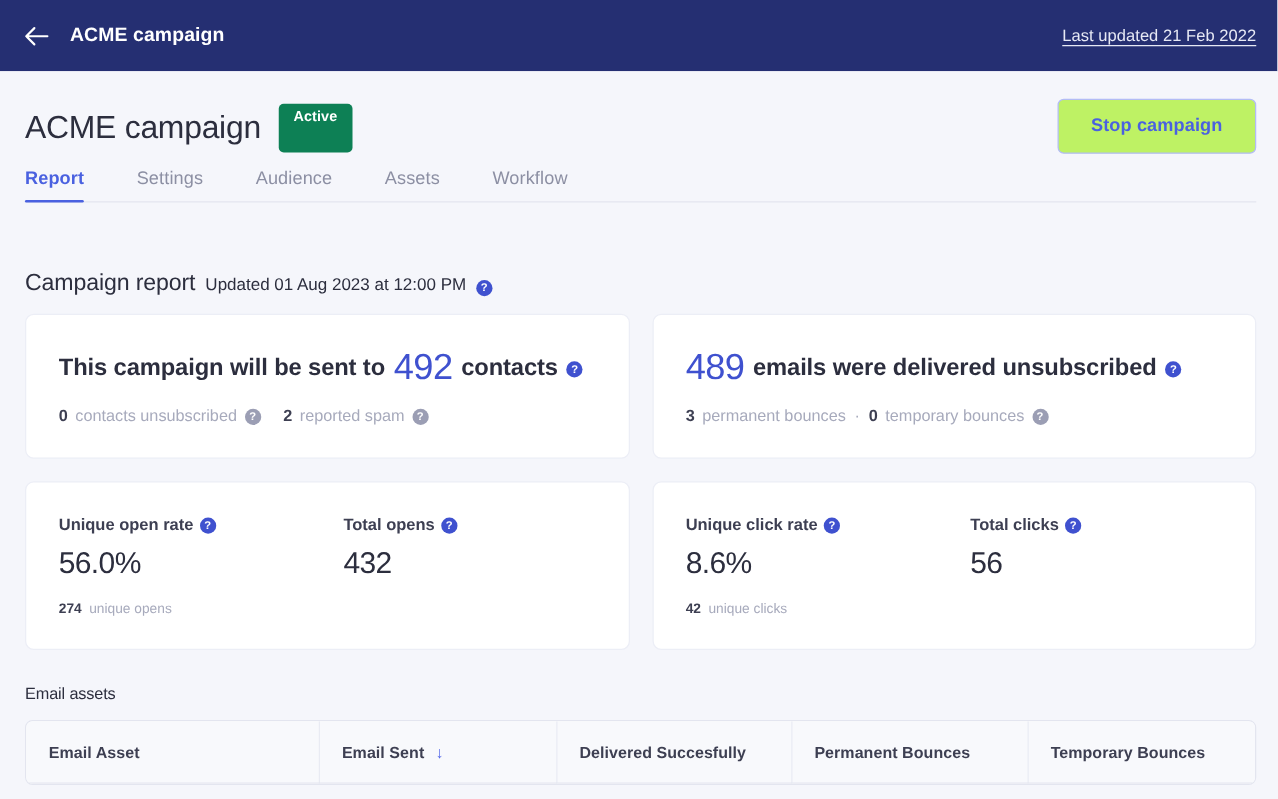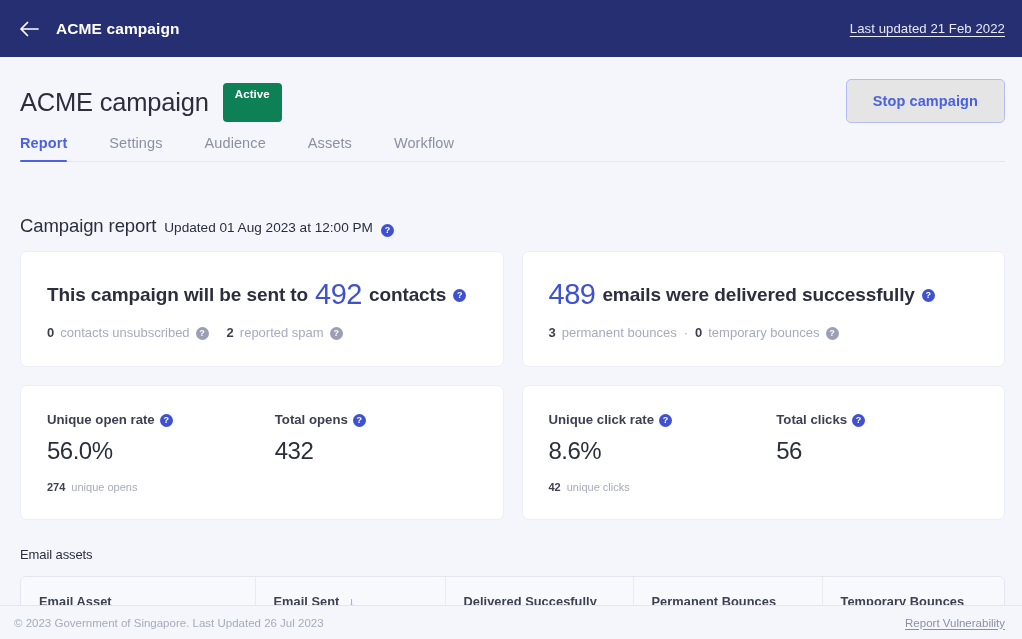--- a/index.html
+++ b/index.html
@@ -36,21 +36,21 @@
     display: flex; align-items: flex-start; justify-content: space-between;
     padding: 22px 17px 0 20px;
   }
   .title-left { display: flex; align-items: center; gap: 14px; padding-top: 4px; }
   .page-title { font-size: 25.5px; font-weight: 400; color: #2c2e3e; letter-spacing: -.2px; }
   .badge {
     background: #0d8055; color: #fff; font-size: 11.5px; font-weight: 700;
     padding: 5px 12px 22px; border-radius: 4px; letter-spacing: .1px;
   }
   .stop-btn {
-    border: 1px solid #b3bcf5; background: #e5e5e5; color: #4a61e0;
+    border: 1px solid #b3bcf5; background: #bef264; color: #4a61e0;
     font-size: 14.5px; font-weight: 600; font-family: "Liberation Sans", sans-serif;
     padding: 13px 26px; border-radius: 5px; cursor: pointer; letter-spacing: .1px;
   }
 
   
   .tabs { display: flex; gap: 0; padding: 12px 0 0 20px; position: relative; }
   .tabs::after {
     content: ""; position: absolute; left: 20px; right: 17px; bottom: 0;
     height: 1px; background: #e3e5ef;
   }
@@ -181,21 +181,21 @@
           <span class="help grey">?</span>
           <span class="num gap-l">2</span>
           <span class="txt">reported spam</span>
           <span class="help grey">?</span>
         </div>
       </div>
 
       <div class="card sum">
         <div class="headline">
           <span class="big-blue">489</span>
-          <span>emails were delivered successfully</span>
+          <span>emails were delivered unsubscribed</span>
           <span class="help">?</span>
         </div>
         <div class="sub-line">
           <span class="num">3</span>
           <span class="txt">permanent bounces</span>
           <span class="dot-sep">·</span>
           <span class="num">0</span>
           <span class="txt">temporary bounces</span>
           <span class="help grey">?</span>
         </div>
@@ -261,18 +261,14 @@
             <th>Temporary Bounces</th>
           </tr>
         </thead>
 
       </table>
 
     </div>
 
   </div>
 
-  <div class="footer">
-    <span class="footer-text">© 2023 Government of Singapore. Last Updated 26 Jul 2023</span>
-    <span class="footer-link">Report Vulnerability</span>
-  </div>
 
 </div>
 
 </body></html>

